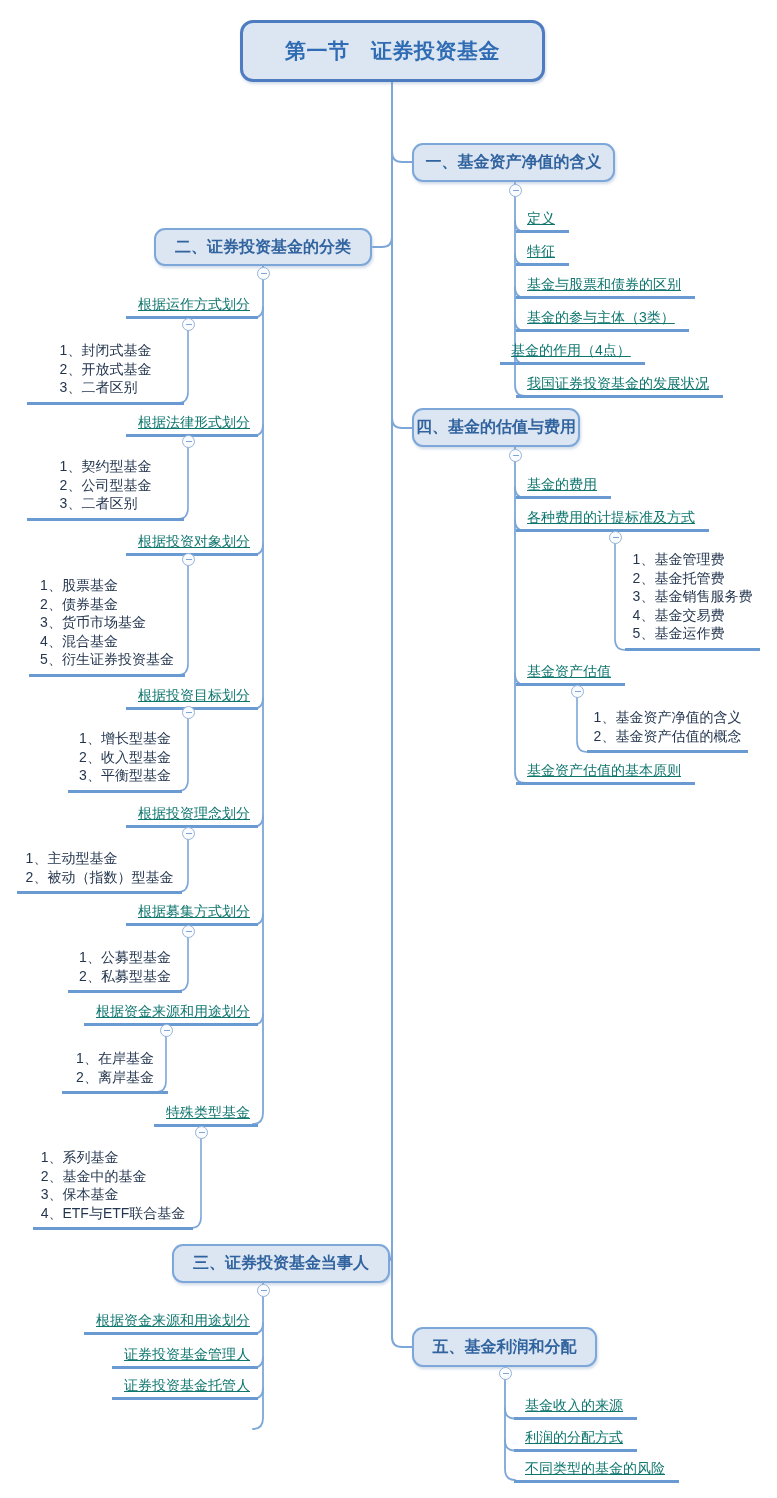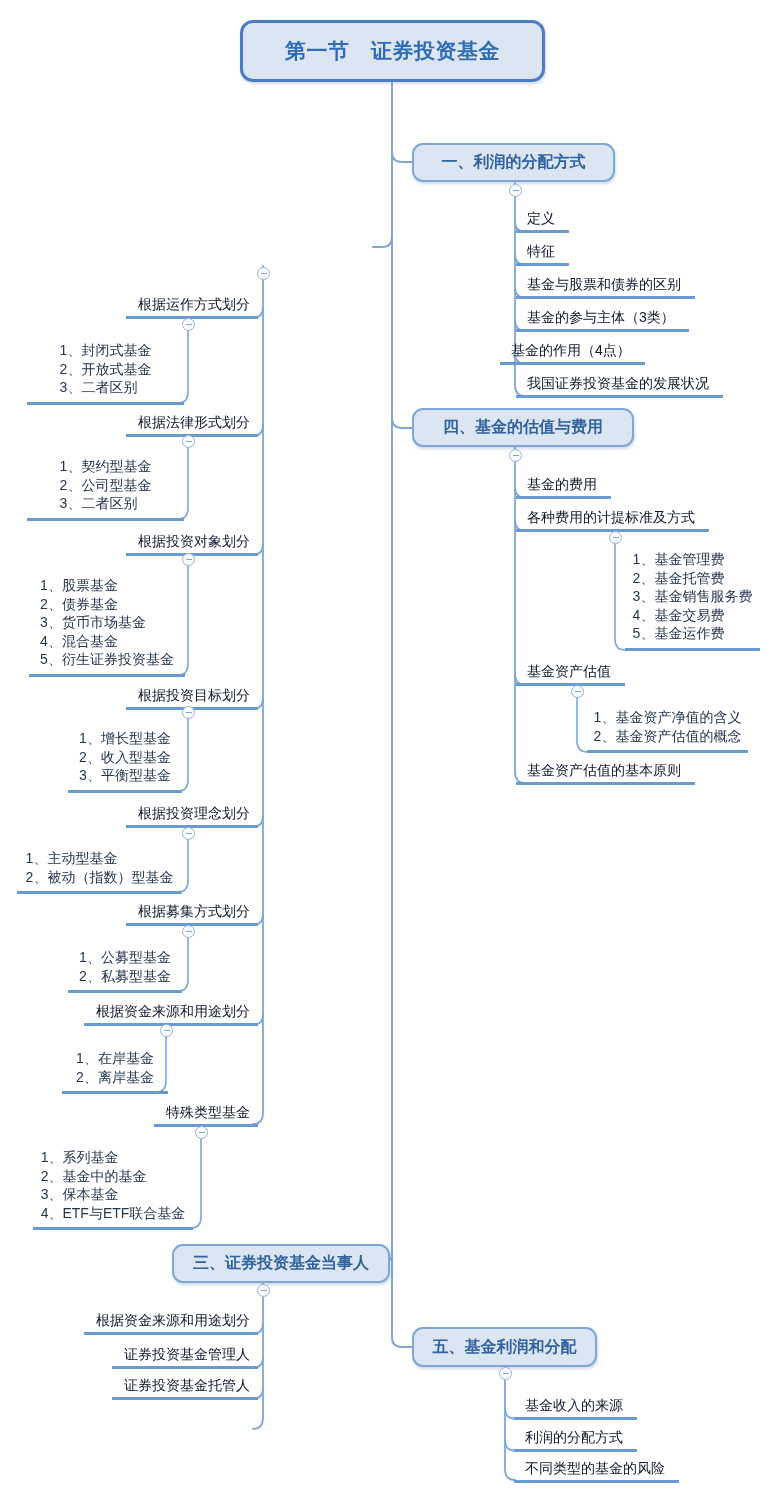--- a/index.html
+++ b/index.html
@@ -7,22 +7,22 @@
   .canvas{position:relative;width:777px;height:1498px;background:#ffffff;overflow:hidden;}
   svg.wires{position:absolute;left:0;top:0;z-index:0;}
 
   .box{position:absolute;z-index:1;display:flex;align-items:center;justify-content:center;
        background:#dce6f2;border:2px solid #7da7d9;border-radius:11px;color:#31639f;
        font-size:16px;font-weight:600;white-space:nowrap;
        box-shadow:1px 2px 3px rgba(120,150,190,.35);box-sizing:border-box;}
   .root-box{border:3px solid #4e7cc0;border-radius:13px;font-size:21px;font-weight:bold;
        color:#2f6cb3;letter-spacing:.5px;}
 
-  .row{position:absolute;z-index:1;font-size:14px;color:#0f172a;line-height:18px;
-       padding:0 14px 3px 11px;border-bottom:3px solid #6a9ad2;white-space:nowrap;}
+  .row{position:absolute;z-index:1;font-size:14px;color:#0f766e;line-height:18px;
+       padding:0 14px 3px 11px;border-bottom:3px solid #6a9ad2;white-space:nowrap;text-decoration:underline;}
   .row-l{padding:0 8px 3px 12px;}
 
   .block{position:absolute;z-index:1;font-size:14px;color:#24364f;line-height:18.5px;
        padding-bottom:5px;border-bottom:3px solid #6a9ad2;text-align:center;box-sizing:content-box;}
   .block-text{display:inline-block;text-align:left;white-space:pre-line;}
 
   .collapse{position:absolute;z-index:2;width:11px;height:11px;border:1px solid #95b3d7;
        border-radius:50%;background:#fafcff;display:flex;align-items:center;justify-content:center;
        box-sizing:content-box;cursor:pointer;}
   .collapse::after{content:"";display:block;width:6px;height:1.5px;background:#7da7d9;}
@@ -81,24 +81,25 @@
       <path d="M188,925 V980 Q188,991 178,991"></path>
       <path d="M166,1026 V1081 Q166,1092 156,1092"></path>
       <path d="M201,1127 V1217 Q201,1228 191,1228"></path>
       <path d="M615,531 V639 Q615,650 625,650"></path>
       <path d="M577,686 V741 Q577,752 587,752"></path>
     </g>
   </svg>
 
   <div class="box root-box" style="left:240px;top:20px;width:305px;height:62px">第一节　证券投资基金</div>
 
-  <div class="box" style="left:412px;top:143px;width:203px;height:39px">一、利润的分配方式</div>
+  <div class="box" style="left:412px;top:143px;width:203px;height:39px">一、基金资产净值的含义</div>
 
+  <div class="box" style="left:154px;top:228px;width:218px;height:38px">二、证券投资基金的分类</div>
 
-  <div class="box" style="left:412px;top:408px;width:222px;height:39px">四、基金的估值与费用</div>
+  <div class="box" style="left:412px;top:408px;width:168px;height:39px">四、基金的估值与费用</div>
 
   <div class="box" style="left:172px;top:1244px;width:218px;height:39px">三、证券投资基金当事人</div>
 
   <div class="box" style="left:412px;top:1327px;width:185px;height:40px">五、基金利润和分配</div>
 
   <div class="collapse" style="left:509px;top:184px"></div>
   <div class="collapse" style="left:257px;top:267px"></div>
   <div class="collapse" style="left:509px;top:449px"></div>
   <div class="collapse" style="left:257px;top:1284px"></div>
   <div class="collapse" style="left:499px;top:1367px"></div>

